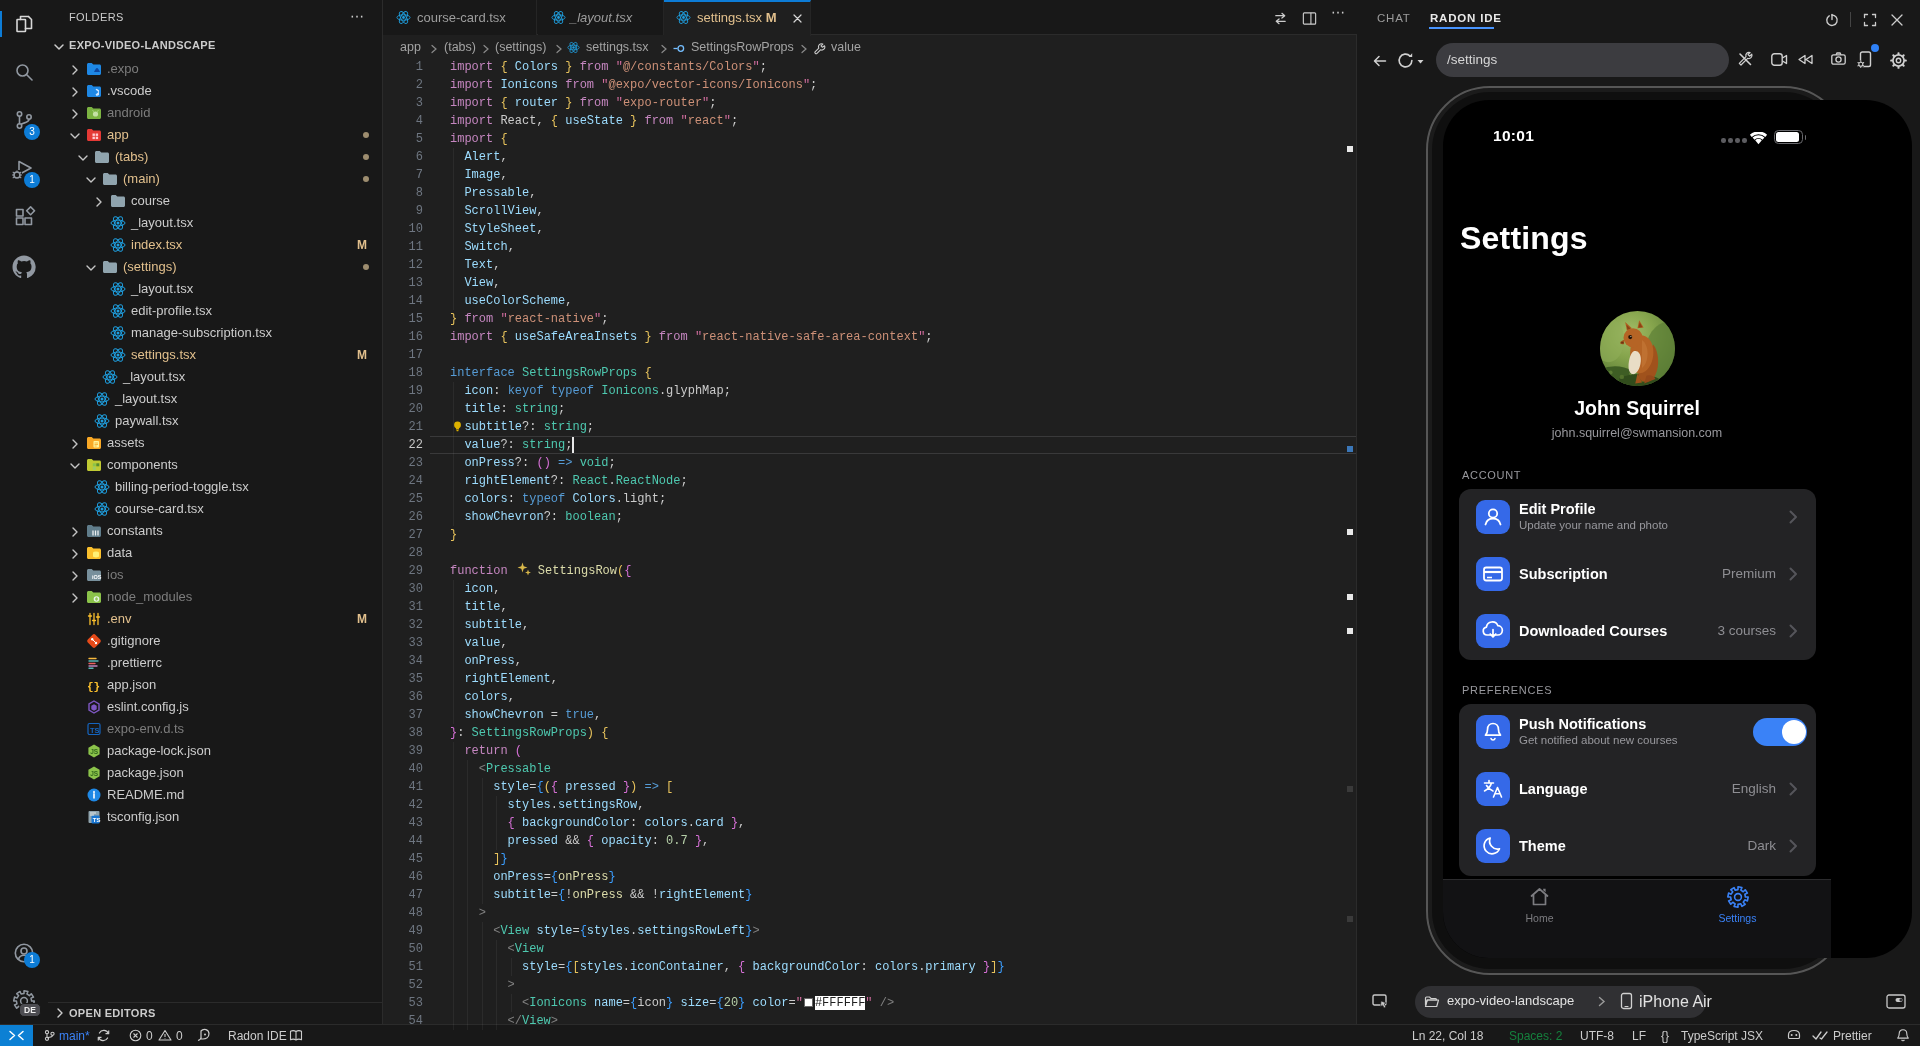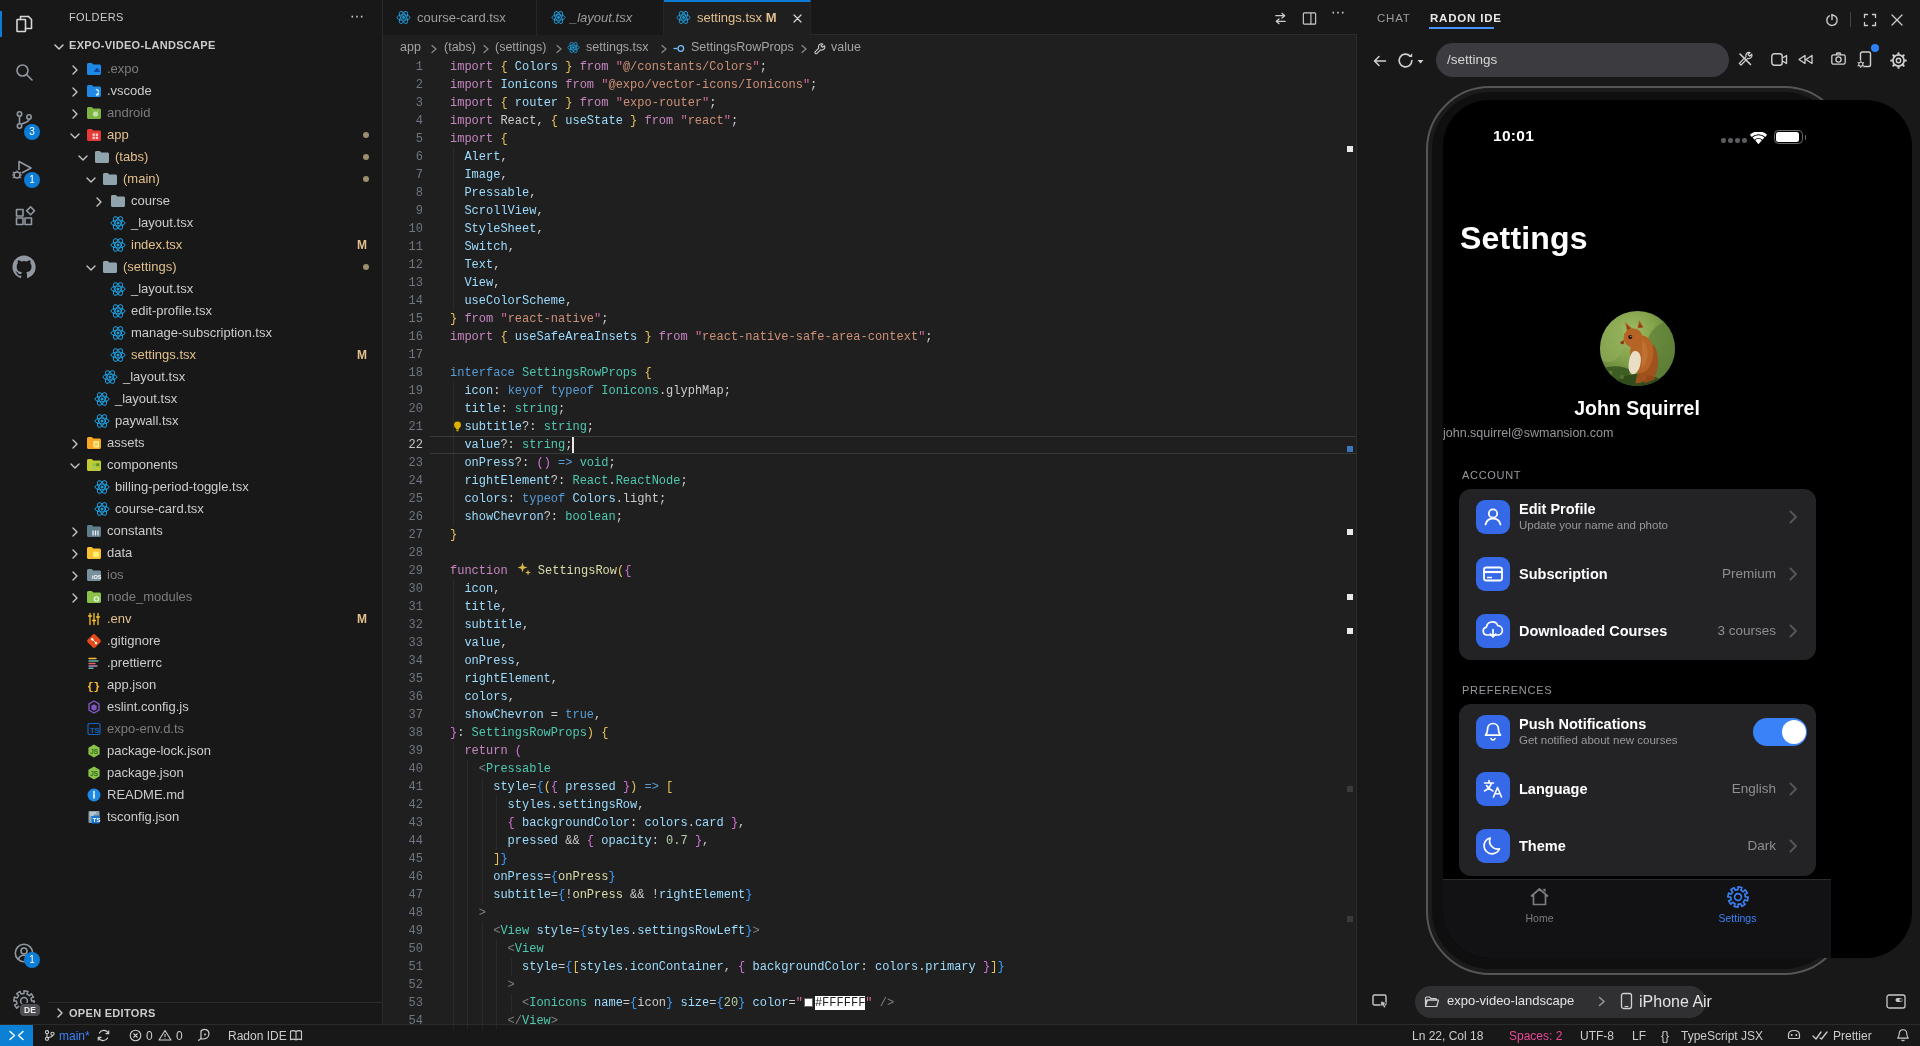--- a/index.html
+++ b/index.html
@@ -947,21 +947,21 @@
 <path d="M27 21l-.8-4.5 3.6 3.2zM36.8 19l1.2-4.5 2.4 4.2z" fill="#8a4414"></path>
 <circle cx="29.5" cy="27.5" r="1.8" fill="#231307"></circle>
 <circle cx="30.1" cy="26.9" r="0.5" fill="#f5ead2"></circle>
 <ellipse cx="22.5" cy="32.5" rx="1.2" ry="0.8" fill="#6e3410"></ellipse>
 <path d="M36 60l4 8-6 1z" fill="#a0521c"></path>
 <path d="M44 62c3-1 7 0 8 3l-10 4z" fill="#95491a"></path>
 </g>
         </g>
       </svg>
 <div class="abs" style="left:0;top:297px;width:388px;text-align:center;font-size:19.5px;font-weight:700;color:#fff">John Squirrel</div>
-<div class="abs" style="left:0;top:326px;width:388px;text-align:left;font-size:12.5px;color:#98989d">john.squirrel@swmansion.com</div>
+<div class="abs" style="left:0;top:326px;width:388px;text-align:center;font-size:12.5px;color:#98989d">john.squirrel@swmansion.com</div>
 <div class="abs" style="left:19px;top:369px;font-size:11px;color:#98989d;letter-spacing:0.7px">ACCOUNT</div>
 <div class="abs" style="left:16px;top:389px;width:357px;height:171px;border-radius:12px;background:#232325"></div>
 <div class="abs" style="left:19px;top:584px;font-size:11px;color:#98989d;letter-spacing:0.7px">PREFERENCES</div>
 <div class="abs" style="left:16px;top:604px;width:357px;height:172px;border-radius:12px;background:#232325"></div>
 <div class="abs" style="left:33px;top:400px;width:34px;height:34px;border-radius:9px;background:#3569e8"></div>
 <svg class="abs" style="left:33px;top:400px" width="34" height="34" viewBox="0 0 34 34">
         <circle cx="17" cy="13.5" r="4.2" stroke="#ffffff" stroke-width="1.8" fill="none"></circle>
         <path d="M9.5 24.5c1-4 4-6 7.5-6s6.5 2 7.5 6" stroke="#ffffff" stroke-width="1.8" fill="none" stroke-linecap="round"></path>
       </svg>
 <div class="abs" style="left:76px;top:401px;font-size:14.5px;font-weight:600;color:#fff">Edit Profile</div>
@@ -1081,21 +1081,21 @@
 <svg class="abs" style="left:196px;top:1028px" width="15" height="15" viewBox="0 0 15 15" fill="none">
       <path d="M2 12.5c2-.5 3-2 3.2-3.5M5 3a4.5 4.5 0 018 2.8c-.1 3.5-3 5.2-6 5.2H5z" stroke="#ccc" stroke-width="1.2" fill="none" stroke-linejoin="round"></path>
       <circle cx="9" cy="6.5" r="1" fill="#ccc"></circle>
     </svg>
 <div class="abs" style="left:228px;top:1029px;font-size:12px;color:#cccccc">Radon IDE</div>
 <svg class="abs" style="left:289px;top:1029px" width="14" height="13" viewBox="0 0 14 13" fill="none">
       <path d="M7 2.5C5.5 1.5 3 1.5 1.5 2.2v8.6C3 10.1 5.5 10.1 7 11c1.5-.9 4-.9 5.5-.2V2.2C11 1.5 8.5 1.5 7 2.5z" stroke="#ccc" stroke-width="1.1" fill="none" stroke-linejoin="round"></path>
       <path d="M7 2.5V11" stroke="#ccc" stroke-width="1.1"></path>
     </svg>
 <div class="abs" style="left:1412px;top:1029px;font-size:12px;color:#cccccc">Ln 22, Col 18</div>
-<div class="abs" style="left:1509px;top:1029px;font-size:12px;color:#ec4899">Spaces: 2</div>
+<div class="abs" style="left:1509px;top:1029px;font-size:12px;color:#15803d">Spaces: 2</div>
 <div class="abs" style="left:1580px;top:1029px;font-size:12px;color:#cccccc">UTF-8</div>
 <div class="abs" style="left:1632px;top:1029px;font-size:12px;color:#cccccc">LF</div>
 <div class="abs" style="left:1661px;top:1029px;font-size:12px;color:#cccccc">{}</div>
 <div class="abs" style="left:1681px;top:1029px;font-size:12px;color:#cccccc">TypeScript JSX</div>
 <svg class="abs" style="left:1786px;top:1028px" width="16" height="15" viewBox="0 0 16 15" fill="none">
       <path d="M8 2.5c-3.4 0-5.5 1.6-5.5 4.2v2.5c0 .8.5 1.3 1.2 1.3h8.6c.7 0 1.2-.5 1.2-1.3V6.7c0-2.6-2.1-4.2-5.5-4.2z" stroke="#ccc" stroke-width="1.2" fill="none"></path>
       <circle cx="5.7" cy="7" r="1" fill="#ccc"></circle>
       <circle cx="10.3" cy="7" r="1" fill="#ccc"></circle>
     </svg>
 <svg class="abs" style="left:1812px;top:1030px" width="17" height="11" viewBox="0 0 17 11" fill="none">

